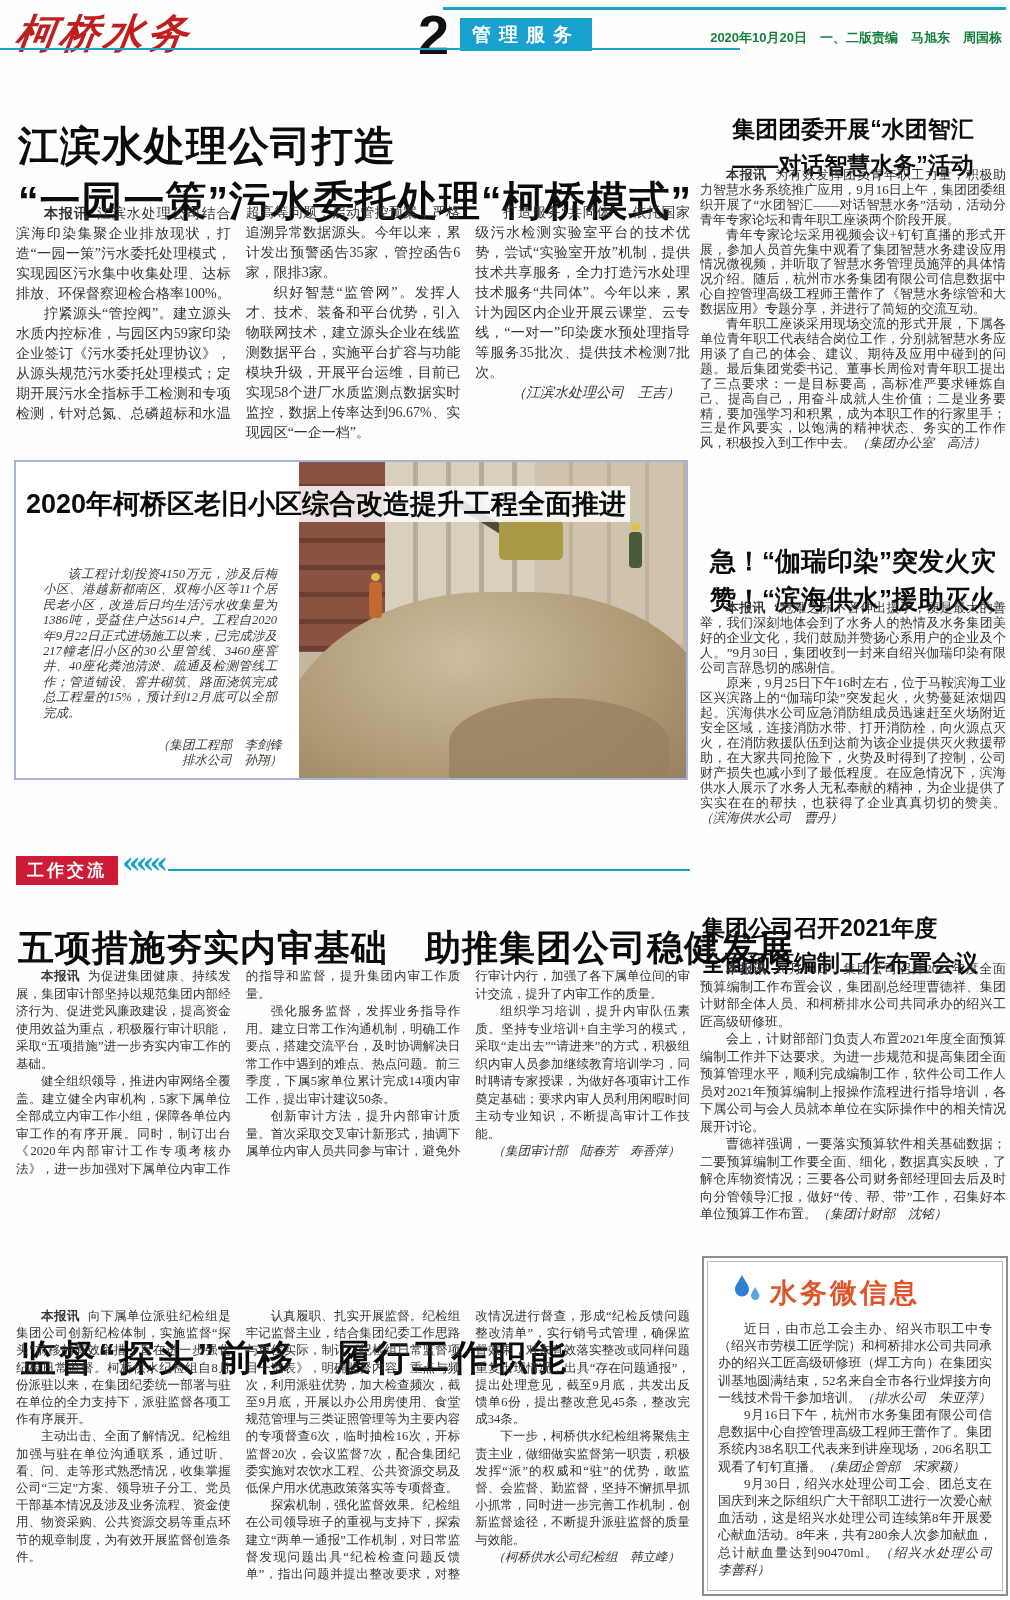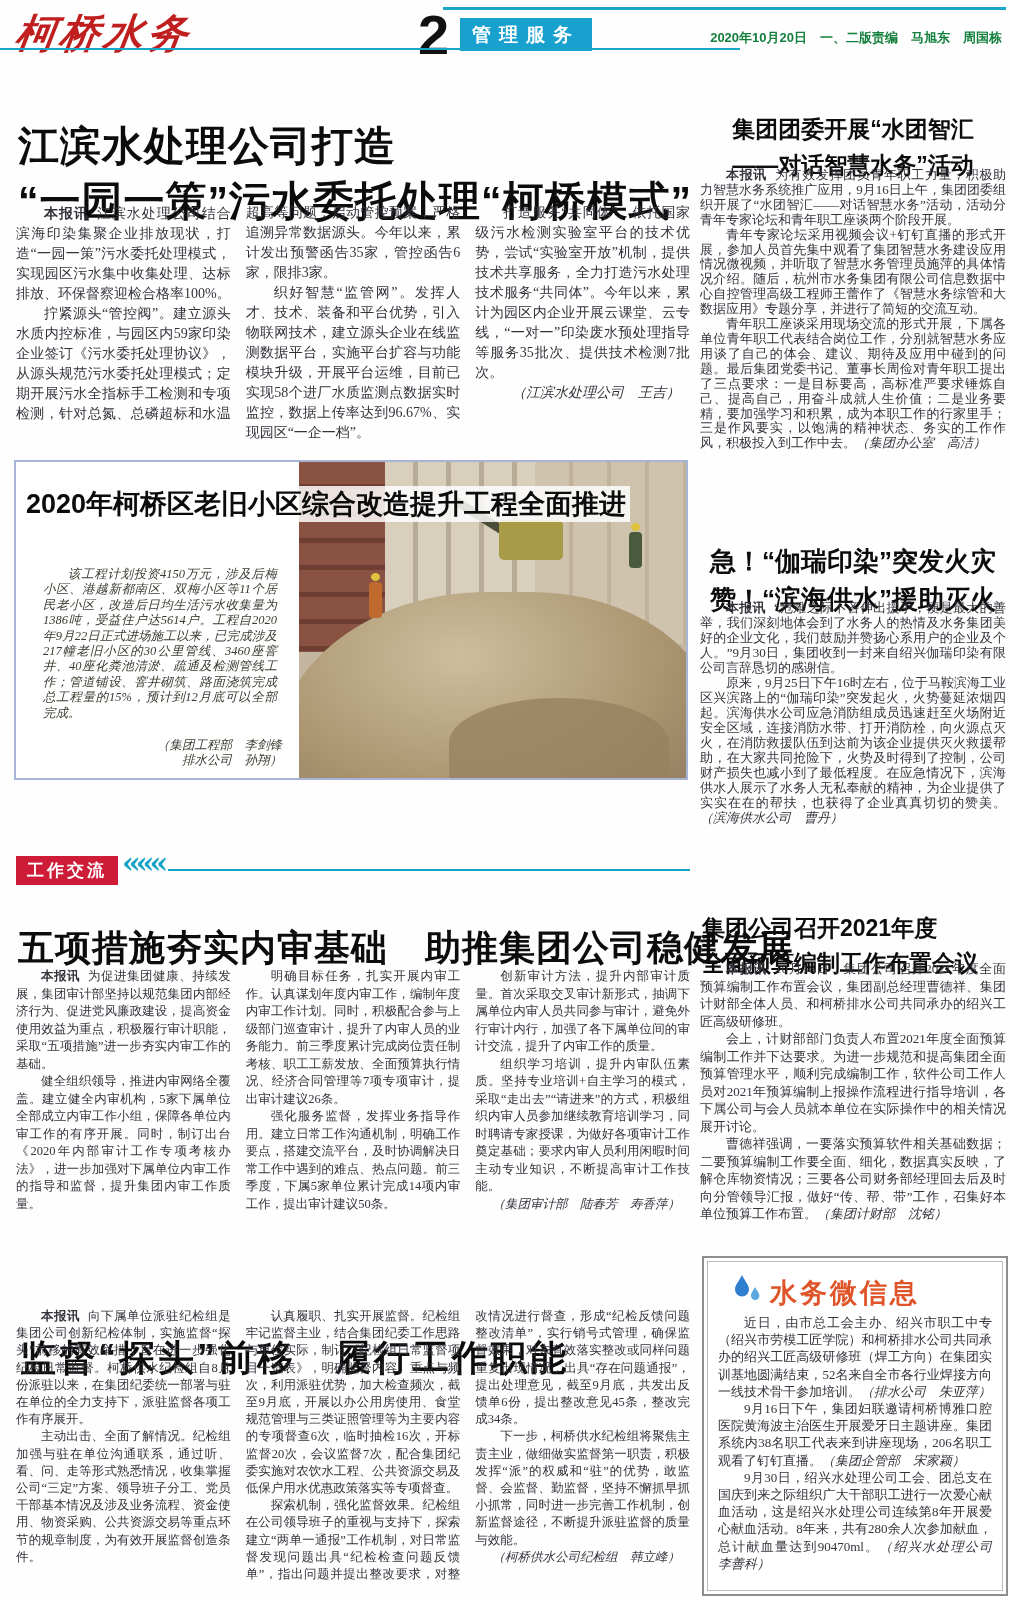--- a/index.html
+++ b/index.html
@@ -65,21 +65,21 @@
   .w1{left:330px;top:70px;background:#4a5a3c;}
   .w2{left:70px;top:120px;background:#c06a30;}
   
   .badge{left:16px;top:856px;background:#ce1c38;color:#fff;padding:6px 11px;
         font:bold 17px/1 "Liberation Sans",sans-serif;letter-spacing:3px;}
   .chev{left:122px;top:848px;color:#17a3c6;font:bold 30px/1 "DejaVu Serif",serif;letter-spacing:-5px;}
   .badge-line{left:168px;top:869px;width:522px;height:2px;background:#17a3c6;}
   
   .wxbox{left:702px;top:1256px;width:302px;height:336px;border:2px solid #8e8e8e;background:#fff;}
   .wxinner{position:absolute;left:3px;top:3px;right:3px;bottom:3px;border:1px solid #bbb;padding:8px 10px;overflow:hidden;}
-  .wx-head{display:flex;align-items:center;gap:8px;margin:4px 0 4px 14px;}
+  .wx-head{display:flex;align-items:center;gap:8px;margin:4px 0 10px 14px;}
   .wx-title{color:#df5529;font:bold 27px/1 "DejaVu Serif",serif;letter-spacing:3px;}
   .wx-items p{margin:0;text-indent:2em;font-size:13px;line-height:17.2px;text-align:justify;color:#33333b;}
 </style>
 </head>
 <body>
 
 <div class="abs logo">柯桥水务</div>
 <div class="abs topline"></div>
 <div class="abs pagenum">2</div>
 <div class="abs section-box">管理服务</div>
@@ -122,21 +122,20 @@
 
 <div class="abs badge">工作交流</div>
 <div class="abs chev">«««</div>
 <div class="abs badge-line"></div>
 
 <h1 class="abs h-big a2-title">五项措施夯实内审基础　助推集团公司稳健发展</h1>
 <div class="abs body cols3 a2-body">
   <p><b class="lede">本报讯</b><span>为促进集团健康、持续发展，集团审计部坚持以规范集团内部经济行为、促进党风廉政建设，提高资金使用效益为重点，积极履行审计职能，采取“五项措施”进一步夯实内审工作的基础。</span></p>
   <div>
       <p>健全组织领导，推进内审网络全覆盖。建立健全内审机构，5家下属单位全部成立内审工作小组，保障各单位内审工作的有序开展。同时，制订出台《2020年内部审计工作专项考核办法》，进一步加强对下属单位内审工作的指导和监督，提升集团内审工作质量。</p>
-      <p>明确目标任务，扎实开展内审工作。认真谋划年度内审工作，编制年度内审工作计划。同时，积极配合参与上级部门巡查审计，提升了内审人员的业务能力。前三季度累计完成岗位责任制考核、职工工薪发放、全面预算执行情况、经济合同管理等7项专项审计，提出审计建议26条。</p>
       <p>强化服务监督，发挥业务指导作用。建立日常工作沟通机制，明确工作要点，搭建交流平台，及时协调解决日常工作中遇到的难点、热点问题。前三季度，下属5家单位累计完成14项内审工作，提出审计建议50条。</p>
       <p>创新审计方法，提升内部审计质量。首次采取交叉审计新形式，抽调下属单位内审人员共同参与审计，避免外行审计内行，加强了各下属单位间的审计交流，提升了内审工作的质量。</p>
       <p>组织学习培训，提升内审队伍素质。坚持专业培训+自主学习的模式，采取“走出去”“请进来”的方式，积极组织内审人员参加继续教育培训学习，同时聘请专家授课，为做好各项审计工作奠定基础；要求内审人员利用闲暇时间主动专业知识，不断提高审计工作技能。</p>
     </div>
   <div class="sigr">（集团审计部　陆春芳　寿香萍）</div>
 </div>
 
 <h1 class="abs h-big a3-title">监督“探头”前移　履行工作职能</h1>
 <div class="abs body cols3 a3-body">
   <p><b class="lede">本报讯</b><span>向下属单位派驻纪检组是集团公司创新纪检体制，实施监督“探头”前移的有效举措，旨在进一步强化纪检日常监督。柯桥供水纪检组自8月份派驻以来，在集团纪委统一部署与驻在单位的全力支持下，派驻监督各项工作有序展开。</span></p>
@@ -184,17 +183,17 @@
       <span>
         <svg width="30" height="32" viewBox="0 0 30 32">
           <path d="M10 1 C6.5 8 3 11 3 15.5 a7 7 0 0 0 14 0 C17 11 13.5 8 10 1 Z" fill="#2f7fd0"></path>
           <path d="M23 13 C20.8 17.3 19 19 19 21.7 a4.2 4.2 0 0 0 8.4 0 C27.4 19 25.2 17.3 23 13 Z" fill="#5aa8e0"></path>
         </svg>
       </span>
       <span class="wx-title">水务微信息</span>
     </div>
     <div class="wx-items">
       <p><span>近日，由市总工会主办、绍兴市职工中专（绍兴市劳模工匠学院）和柯桥排水公司共同承办的绍兴工匠高级研修班（焊工方向）在集团实训基地圆满结束，52名来自全市各行业焊接方向一线技术骨干参加培训。</span><span class="isig">（排水公司　朱亚萍）</span></p>
-      <p><span>9月16日下午，集团妇联邀请柯桥博雅口腔医院黄海波主治医生开展爱牙日主题讲座。集团系统内38名职工代表来到讲座现场，206名职工观看了钉钉直播。</span><span class="isig">（集团企管部　宋家颖）</span></p>
+      <p><span>9月16日下午，杭州市水务集团有限公司信息数据中心自控管理高级工程师王蕾作了。集团系统内38名职工代表来到讲座现场，206名职工观看了钉钉直播。</span><span class="isig">（集团企管部　宋家颖）</span></p>
       <p><span>9月30日，绍兴水处理公司工会、团总支在国庆到来之际组织广大干部职工进行一次爱心献血活动，这是绍兴水处理公司连续第8年开展爱心献血活动。8年来，共有280余人次参加献血，总计献血量达到90470ml。</span><span class="isig">（绍兴水处理公司　李善科）</span></p>
     </div>
   </div>
 </div>
 
 </body></html>

